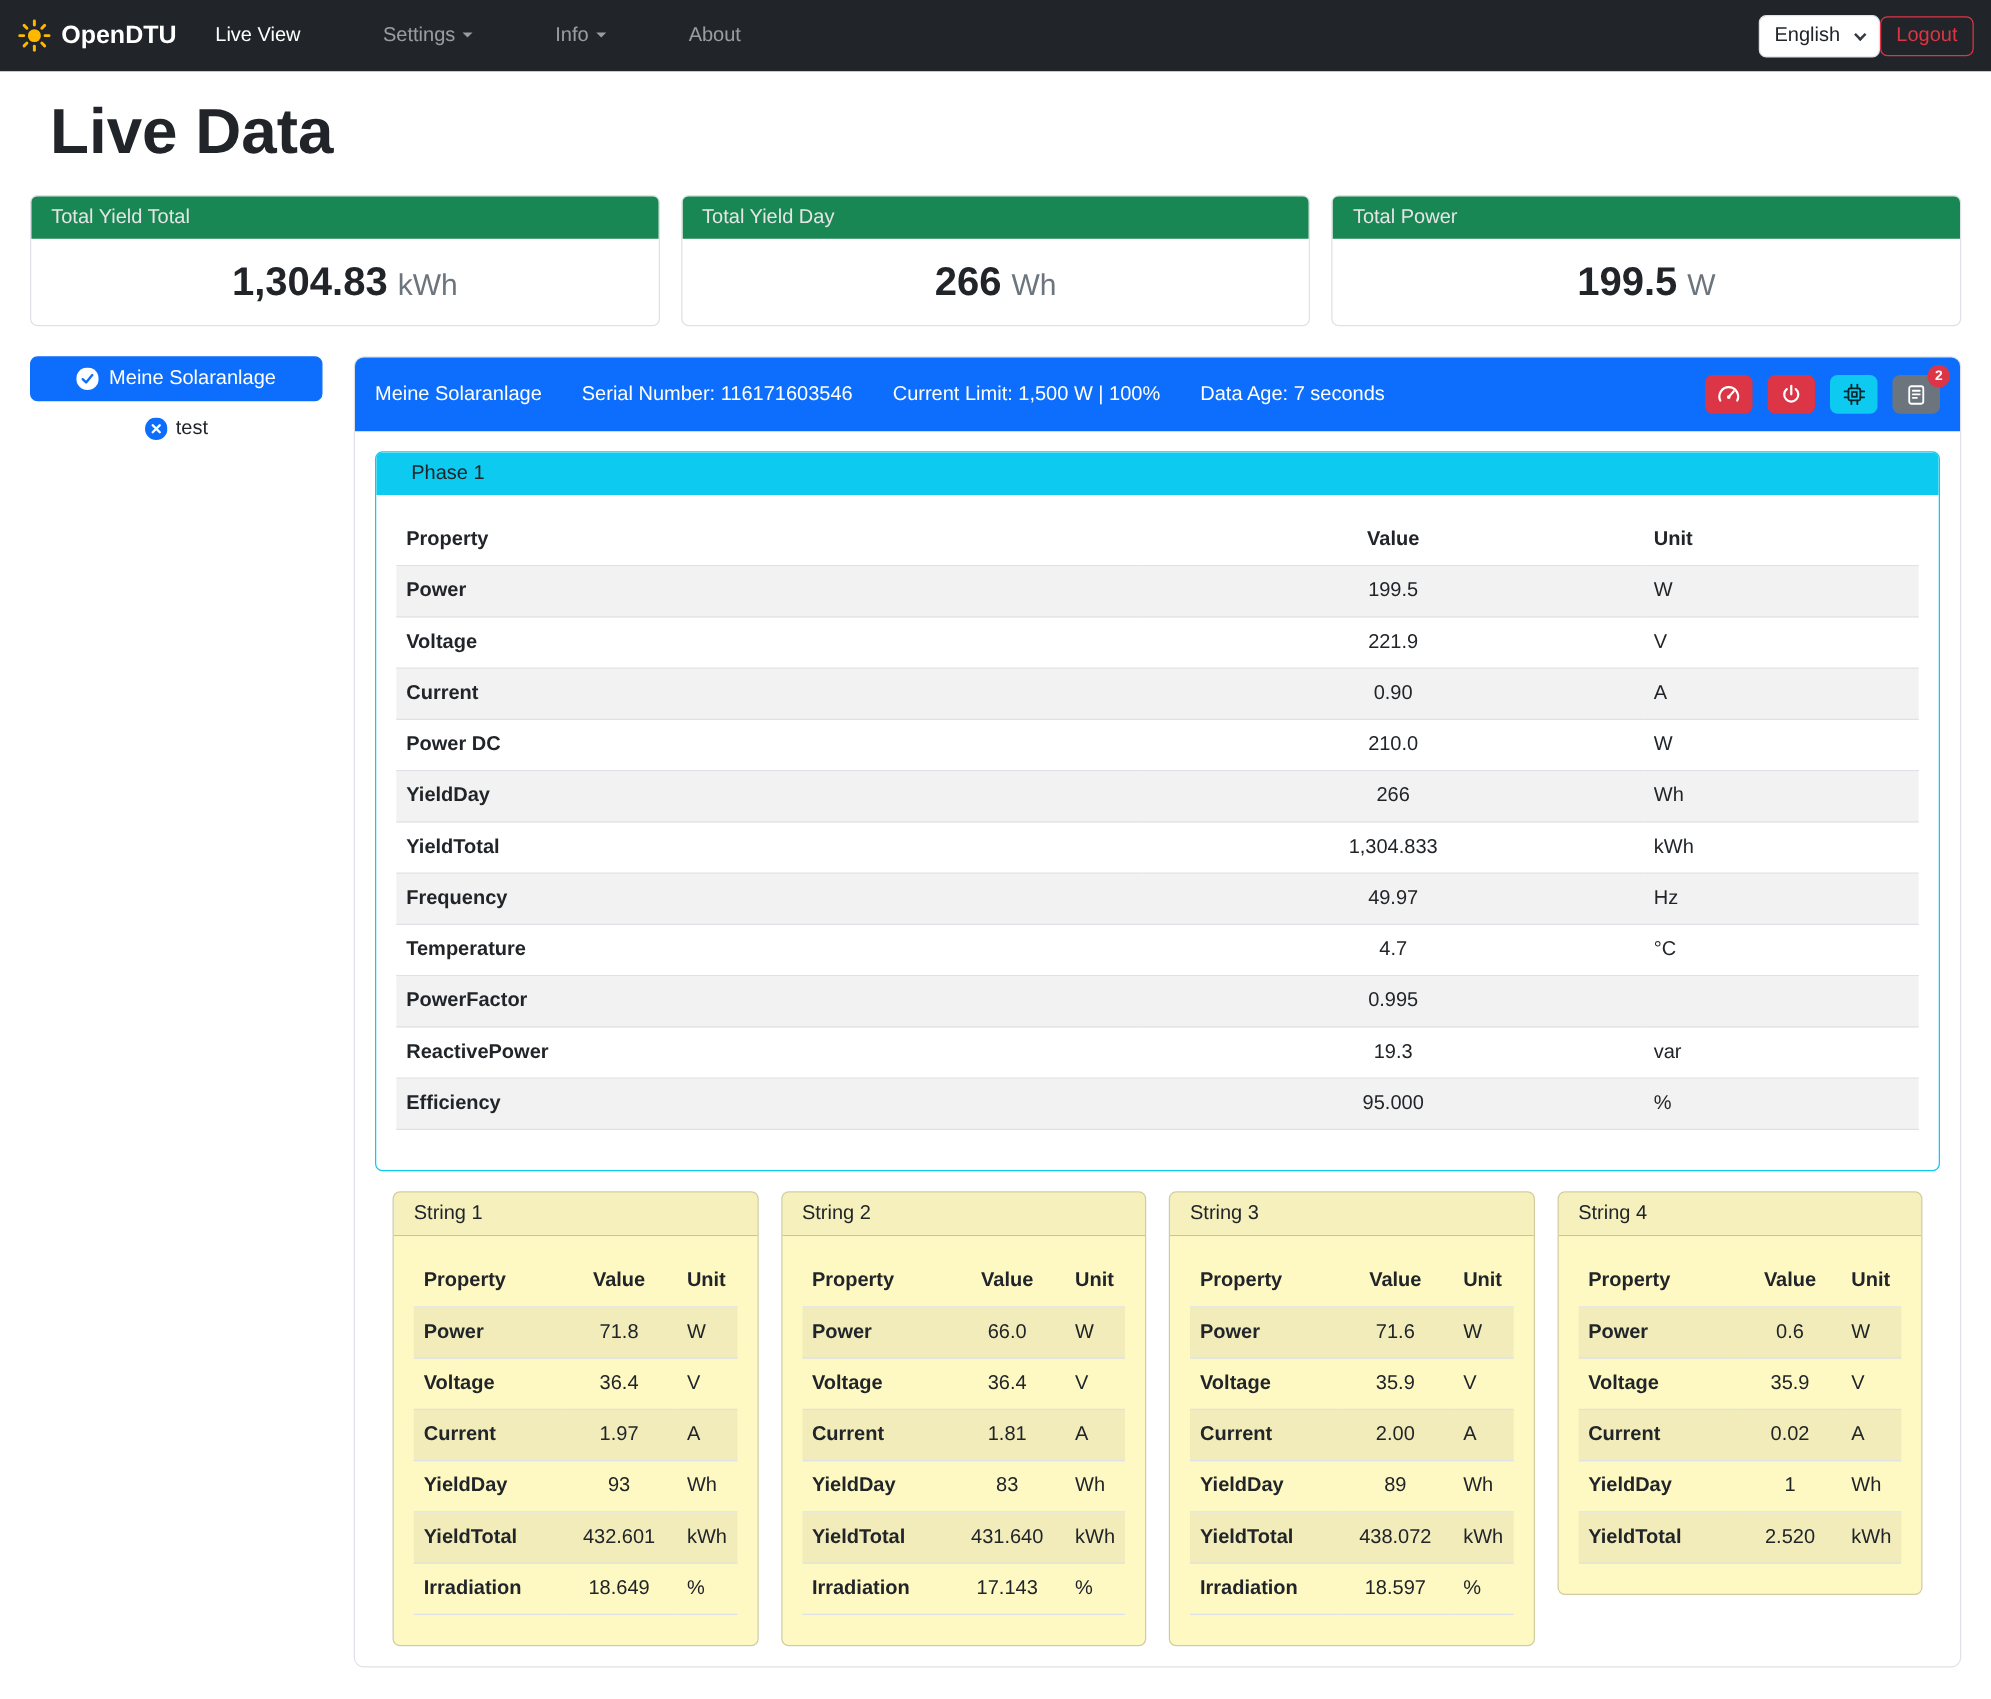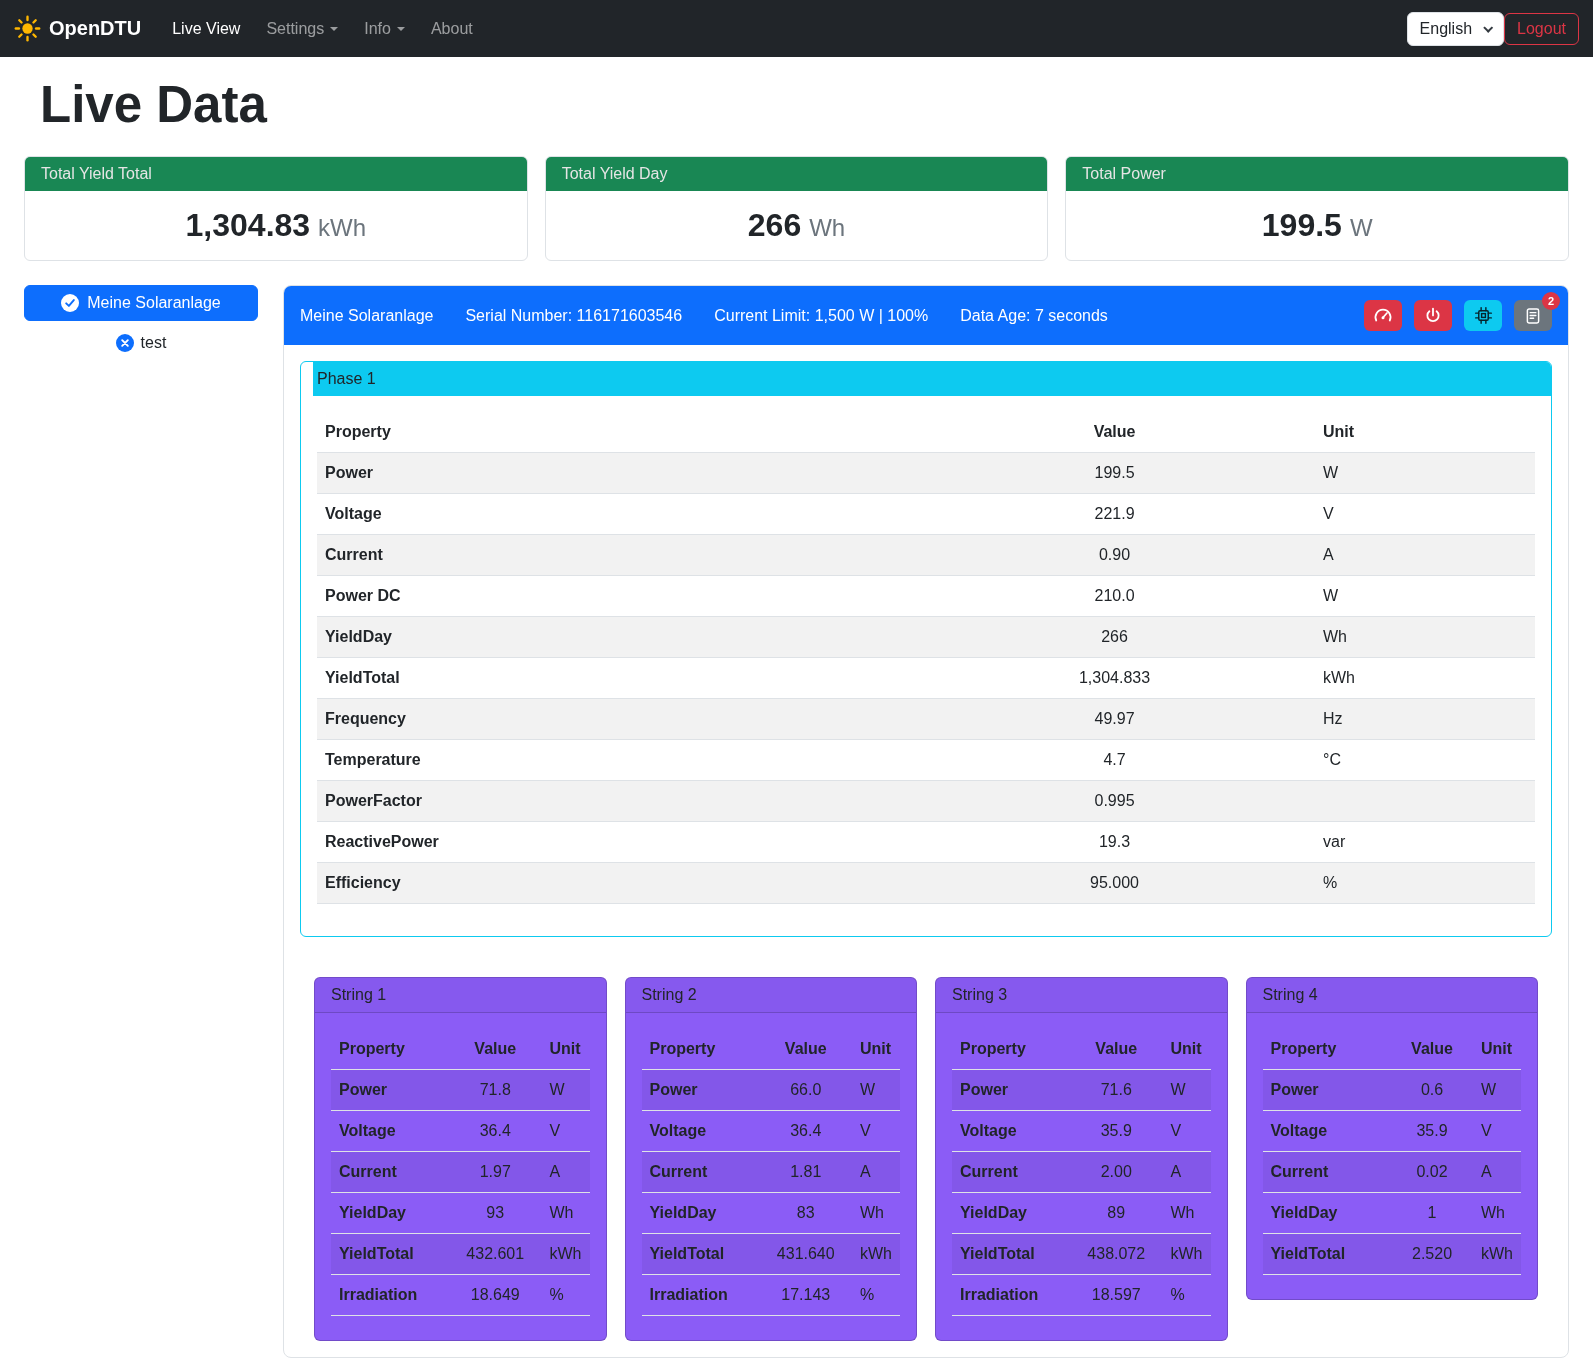--- a/index.html
+++ b/index.html
@@ -3,21 +3,21 @@
 <meta charset="utf-8">
 <style>
   * { box-sizing: border-box; }
   html,body { margin:0; padding:0; background:#fff; color:#212529;
     font-family:"Liberation Sans", sans-serif; font-size:16px; }
 
   
   .navbar { display:flex; align-items:center; background:#212529; height:57px; padding:0 14px; }
   .brand { display:flex; align-items:center; gap:8px; color:#fff; font-size:20px; font-weight:700;
     text-decoration:none; margin-right:18px; cursor:pointer; }
-  .nav-items { display:flex; align-items:center; }
+  .nav-items { display:flex; align-items:center;gap:40px; }
   .nav-link { color:rgba(255,255,255,.55); padding:8px 13px; cursor:pointer; text-decoration:none; }
   .nav-link.active { color:#fff; }
   .caret { display:inline-block; width:0; height:0; border-left:4px solid transparent;
     border-right:4px solid transparent; border-top:4px solid currentColor; margin-left:6px; vertical-align:middle; }
   .nav-right { margin-left:auto; display:flex; align-items:center; gap:0; }
   .lang-select { display:flex; align-items:center; background:#fff; border:1px solid #dee2e6;
     border-radius:6px; padding:7px 12px; cursor:pointer; }
   .chev { display:inline-block; width:7px; height:7px; border-right:2px solid #343a40;
     border-bottom:2px solid #343a40; transform:rotate(45deg) translateY(-1px); margin-left:12px; }
   .logout-btn { background:transparent; border:1px solid #dc3545; color:#dc3545; font-size:16px;
@@ -55,37 +55,37 @@
   .abtn.red { background:#dc3545; }
   .abtn.cyan { background:#0dcaf0; }
   .abtn.gray { background:#6c757d; }
   .badge { position:absolute; top:-8px; right:-8px; background:#dc3545; color:#fff; font-size:11px;
     min-width:18px; height:18px; border-radius:9px; display:flex; align-items:center;
     justify-content:center; padding:0 4px; font-weight:700; }
   .panel-body { padding:16px; }
 
   
   .phase-card { border:1px solid #0dcaf0; border-radius:6px; overflow:hidden; }
-  .phase-head { background:#0dcaf0; color:#212529; padding:8px 4px;margin-left:12px; }
+  .phase-head { background:#0dcaf0; color:#212529; padding:8px 28px; }
   .phase-body { padding:16px; }
 
   
   .t { width:100%; border-collapse:collapse; margin-bottom:16px; }
   .t th, .t td { padding:8px; font-size:16px; border-bottom:1px solid #dee2e6; text-align:left; line-height:1.5; }
   .t th { font-weight:700; }
   .t th.val, .t td.val { text-align:center; }
   .t td.prop { font-weight:700; }
   .t tbody tr:nth-child(odd) { background:rgba(0,0,0,.05); }
   .t-phase th.unit { width:220px; }
   .t-string th.unit { width:44px; }
   .t-string { margin-bottom:8px; }
 
   
   .strings-row { display:flex; gap:18px; margin:16px 14px 0; align-items:flex-start; }
-  .str-card { flex:1; border:1px solid rgba(0,0,0,.18); border-radius:6px; background:#8b5cf6;margin-top:24px; }
+  .str-card { flex:1; border:1px solid rgba(0,0,0,.18); border-radius:6px; background:#fef9c3; }
   .str-head { background:rgba(0,0,0,.03); padding:8px 16px; border-bottom:1px solid rgba(0,0,0,.18);
     border-radius:5px 5px 0 0; }
   .str-body { padding:16px; }
 </style>
 </head>
 <body>
 
 <nav class="navbar">
   <a class="brand">
     <span class="ic">

